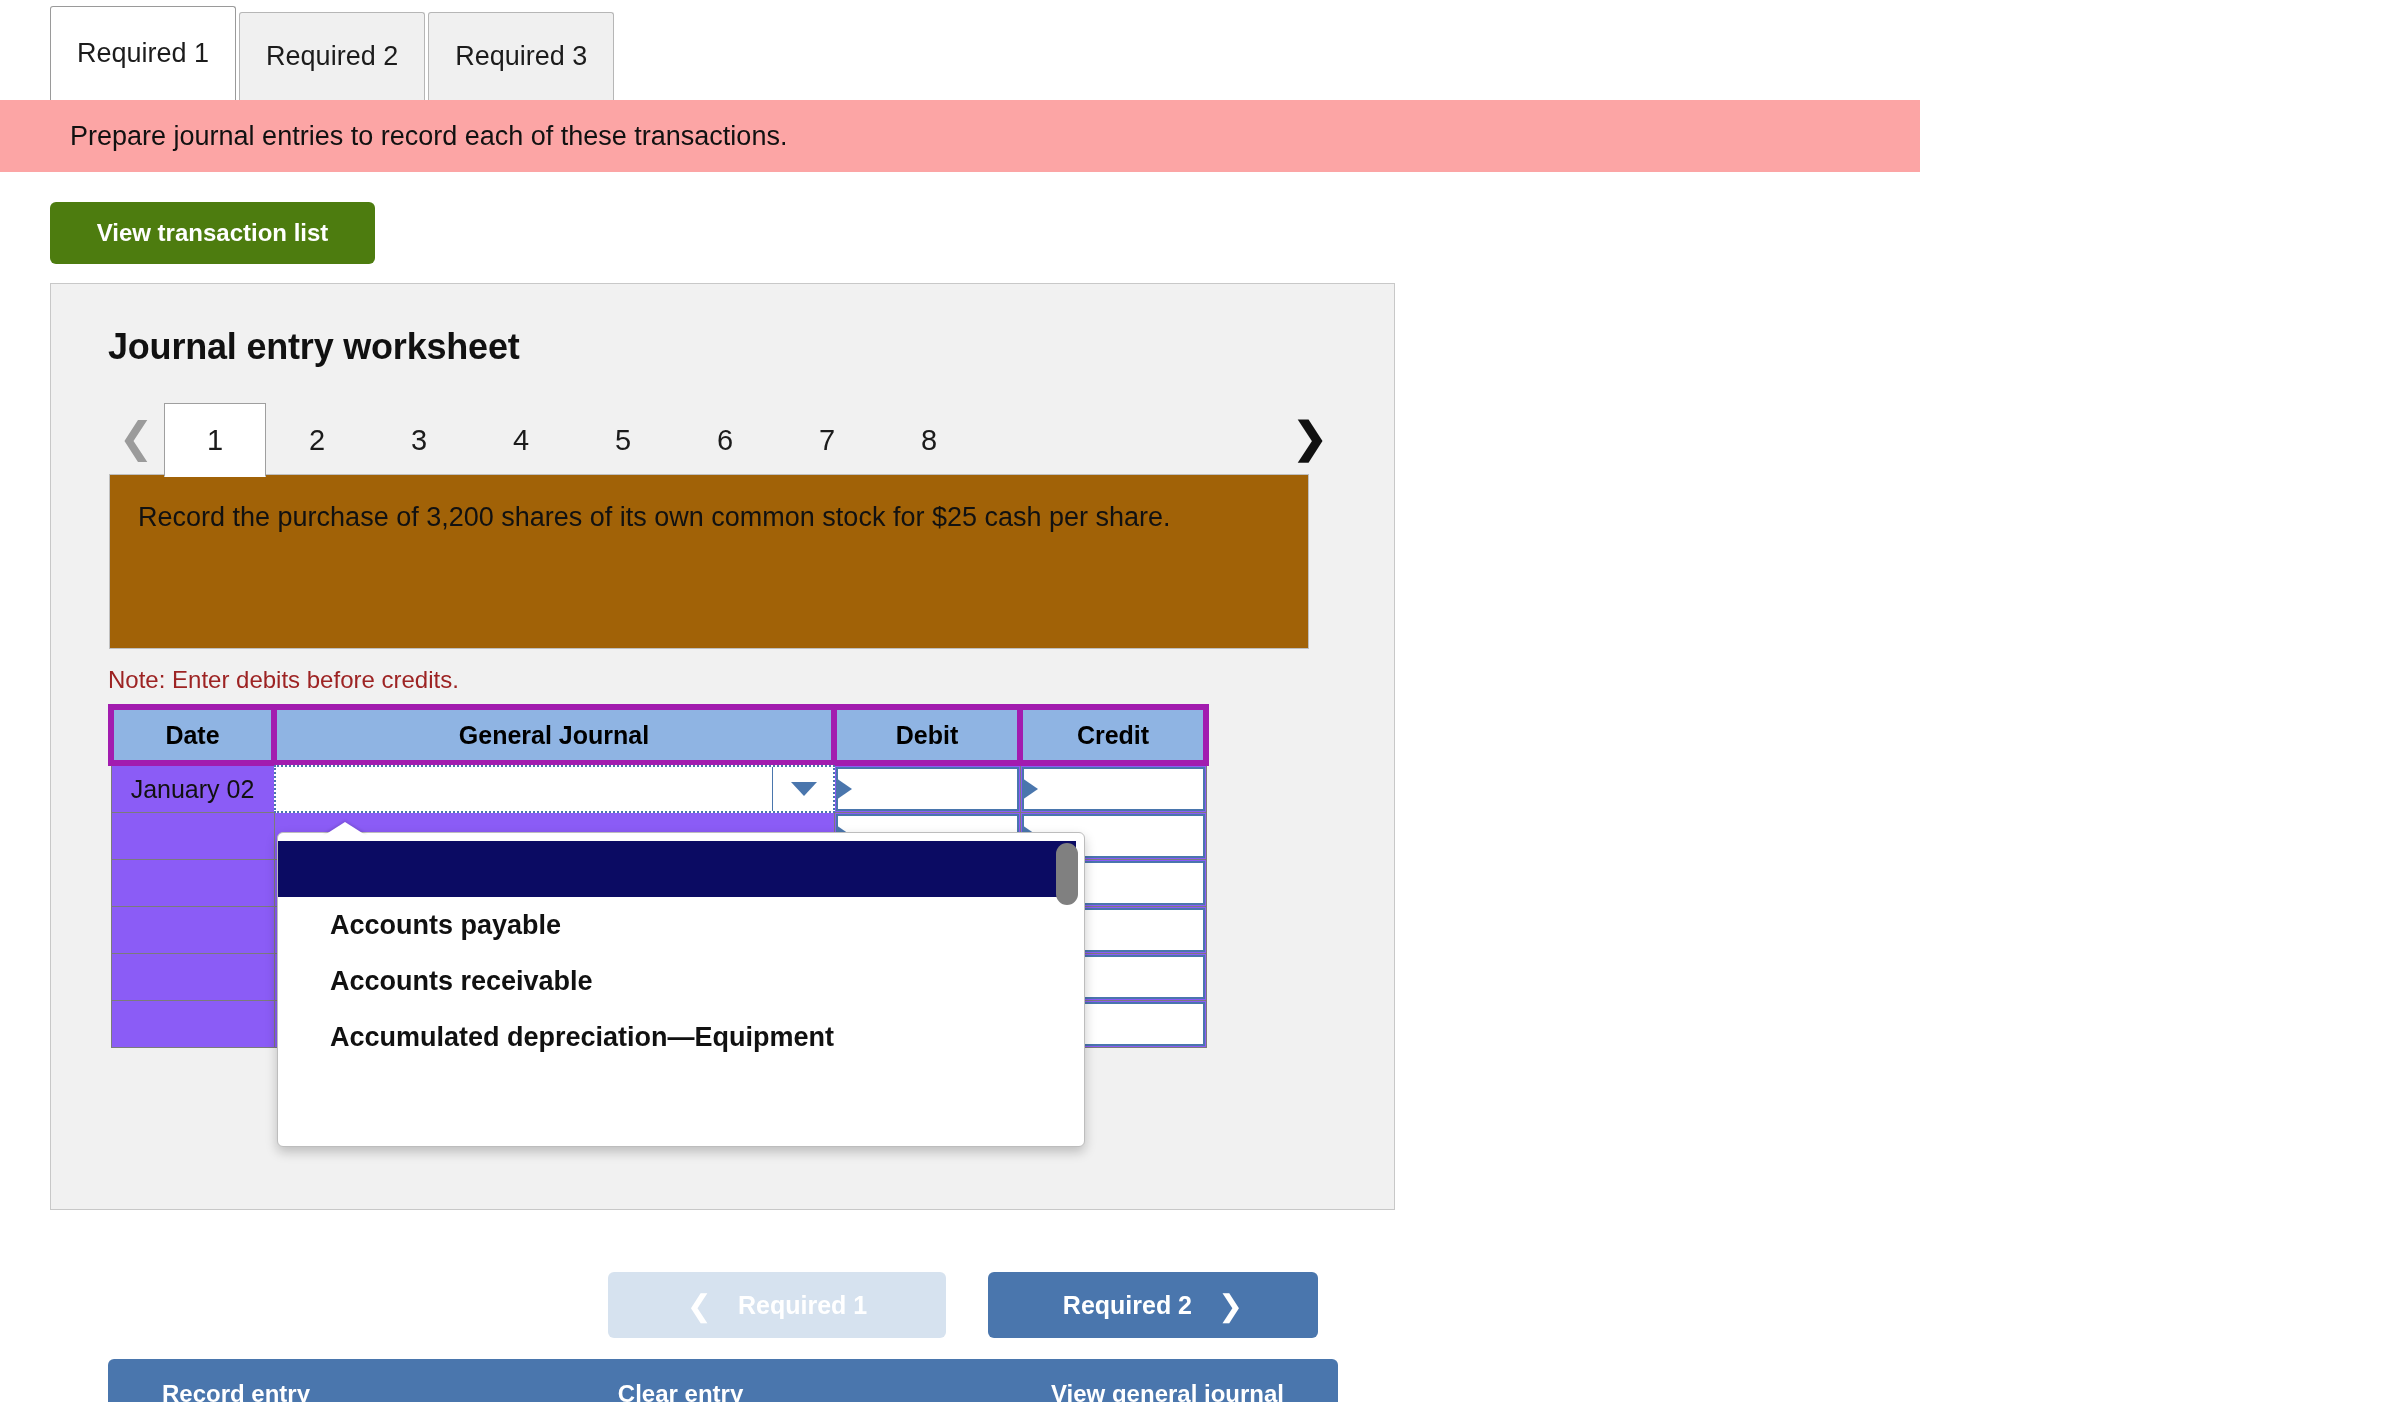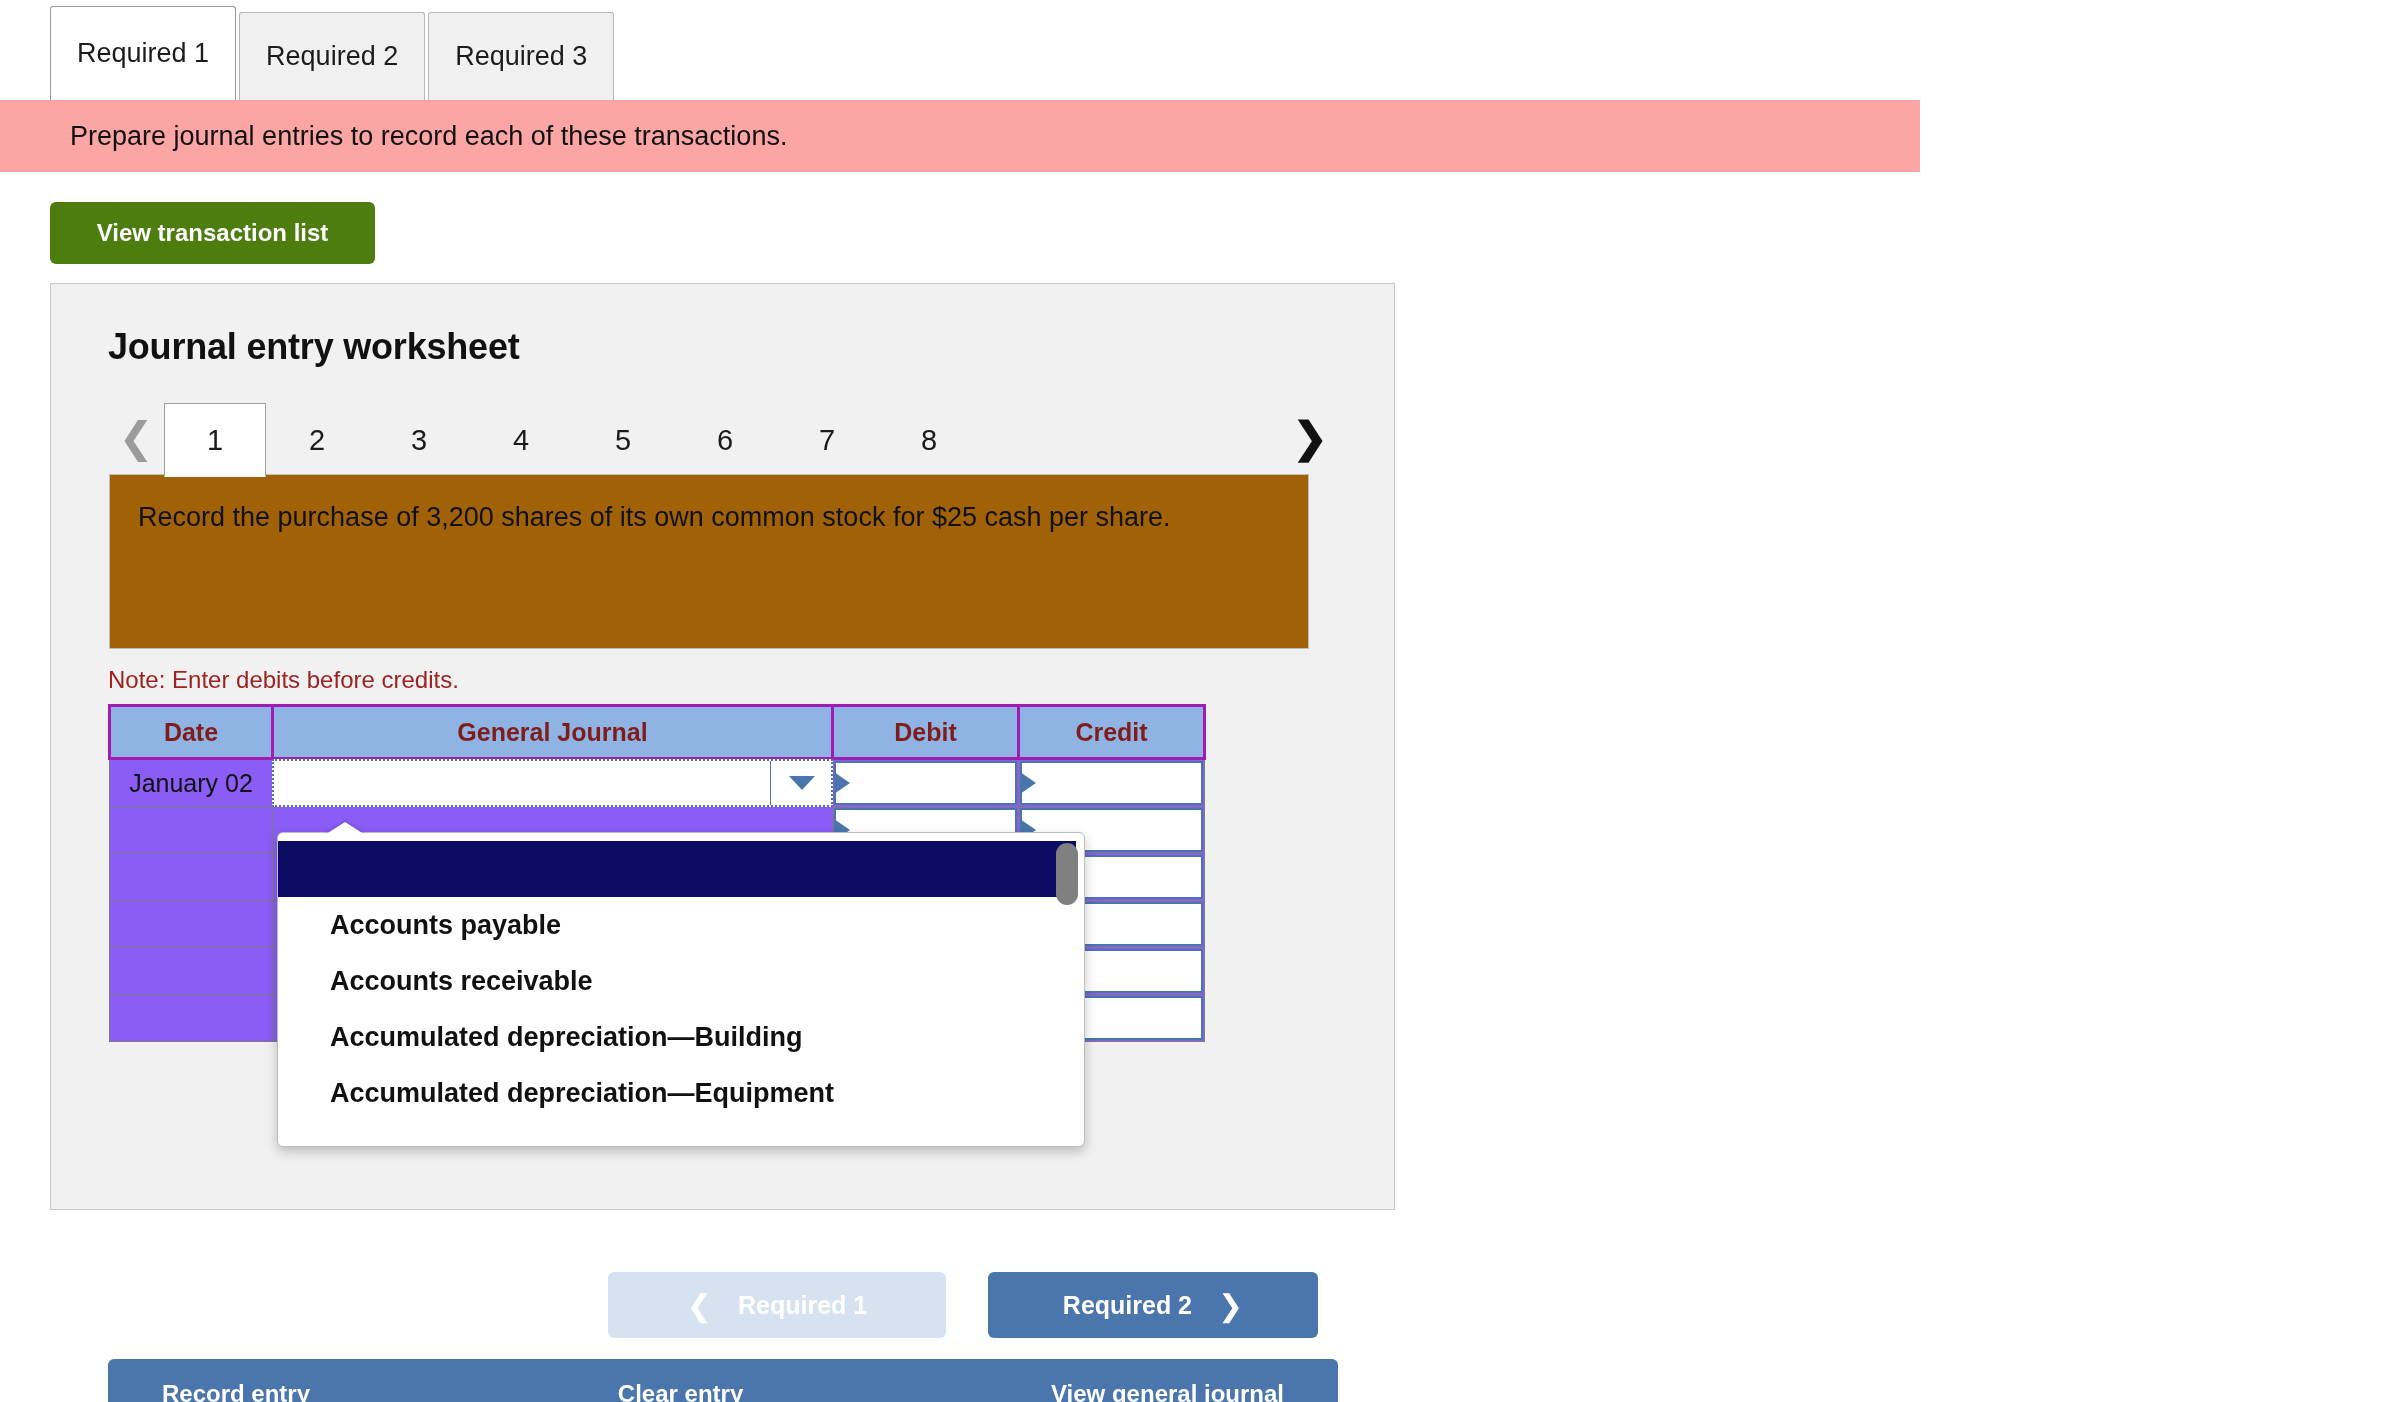--- a/index.html
+++ b/index.html
@@ -174,25 +174,25 @@
   
   .jtable {
     position: absolute;
     left: 57px; top: 420px;
     width: 1095px;
     border-collapse: collapse;
     table-layout: fixed;
   }
   .jtable th {
     background: #8fb4e3;
-    border: 3px solid #a21caf;
+    border: 6px solid #a21caf;
     height: 48px;
     font-size: 25px;
     font-weight: bold;
-    color: #7f1d1d;
+    color: #000000;
   }
   .jtable td {
     border: 1px solid #7b7b7b;
     height: 46px;
     background: #8b5cf6;
     padding: 0;
     font-size: 25px;
     color: #111;
   }
   .col-date   { width: 163px; }
@@ -522,21 +522,20 @@
   </div>
 
 </div>
 
 <div class="dd-pointer"></div>
 <div class="dd-overlay">
   <div class="dd-list">
     <div class="dd-item selected"></div>
     <div class="dd-item">Accounts payable</div>
     <div class="dd-item">Accounts receivable</div>
-    <div class="dd-item">Accumulated depreciation—Building</div>
     <div class="dd-item">Accumulated depreciation—Equipment</div>
   </div>
   <div class="dd-scrollbar">
     <div class="dd-thumb"></div>
   </div>
 </div>
 
 <button class="nav-prev">
   <span class="nav-chev">❮</span>
   <span>Required 1</span>

